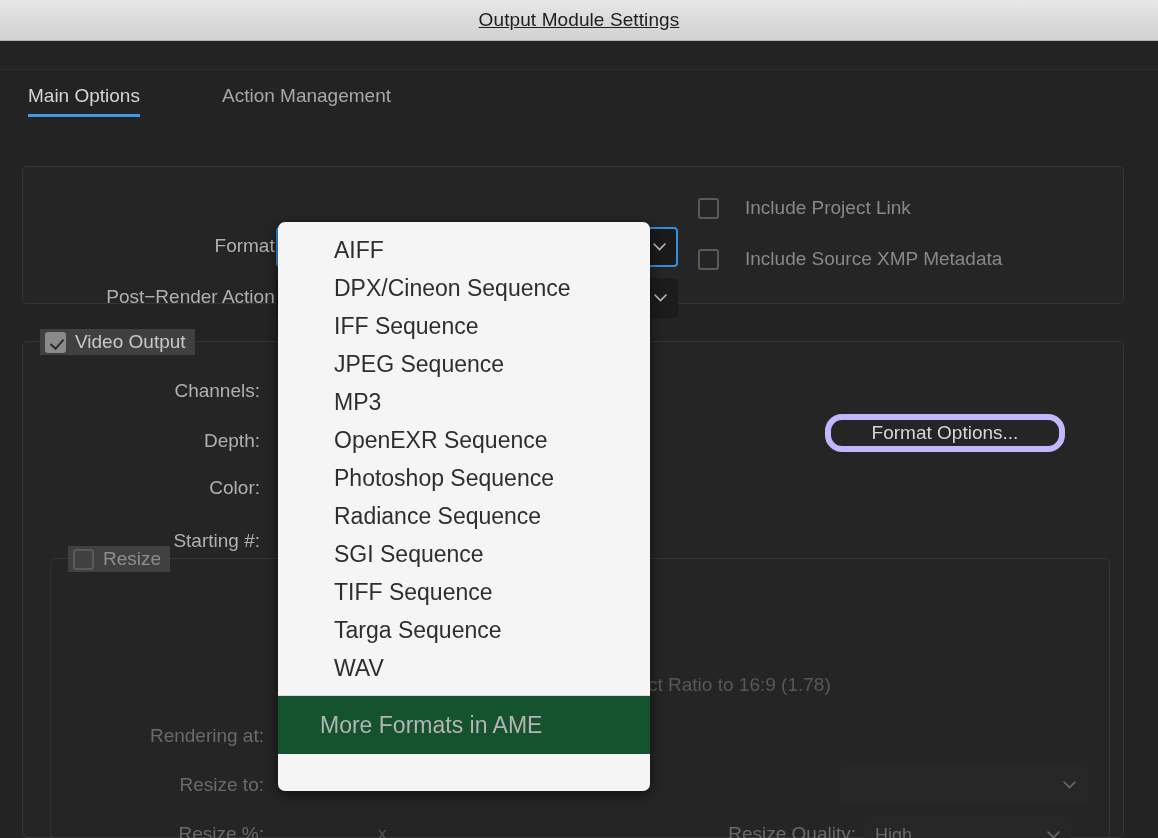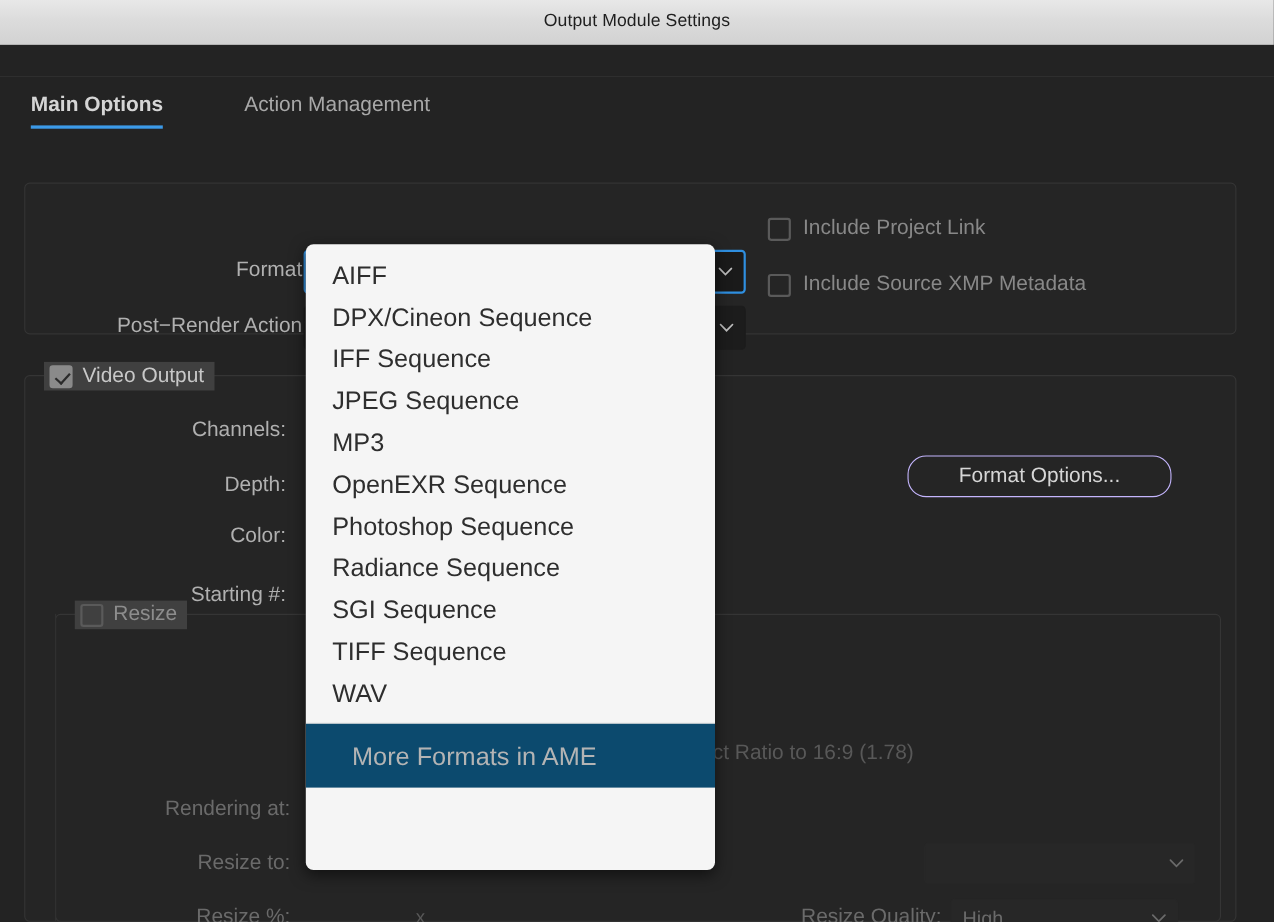--- a/index.html
+++ b/index.html
@@ -14,23 +14,24 @@
   
   .titlebar {
     position: absolute;
     left: 0; top: 0;
     width: 1158px; height: 41px;
     background: linear-gradient(to bottom, #e8e8e8 0%, #dcdcdc 45%, #d2d2d2 100%);
     border-bottom: 1px solid #b4b4b4;
     display: flex; align-items: center; justify-content: center;
   }
   .titlebar-text {
-    font-size: 16px;
+    font-size: 19px;
     color: #1e1e1e;
     letter-spacing: .1px;
+    text-decoration: underline;
   }
 
   
   .dialog-body {
     position: absolute;
     left: 0; top: 41px;
     width: 1158px; height: 797px;
     background: #232323;
   }
 
@@ -42,21 +43,21 @@
     padding-left: 28px;
   }
   .tab {
     position: absolute;
     top: 15px;
     font-size: 19px;
     color: #a8a8a8;
     padding-bottom: 10px;
     cursor: default;
   }
-  .tab.main { left: 28px; color: #d5d5d5; font-weight: bold; }
+  .tab.main { left: 28px; color: #d5d5d5; }
   .tab.main::after {
     content: "";
     position: absolute;
     left: 0; bottom: 0;
     width: 100%; height: 3px;
     background: #3c9ae8;
   }
   .tab.color { left: 222px; }
 
   
@@ -144,28 +145,28 @@
     position: absolute;
     font-size: 19px;
     color: #8b8b8b;
     white-space: nowrap;
   }
   .plainrow.dim { color: #585858; }
 
   
   .cbrow {
     position: absolute;
-    display: flex; align-items: center; gap: 11px;
+    display: flex; align-items: center; gap: 26px;
   }
   .cbrow .txt { font-size: 19px; color: #888; }
 
   
   .pillbtn {
     position: absolute;
-    border: 1px solid #c4b5fd;
+    border: 6px solid #c4b5fd;
     border-radius: 17px;
     background: transparent;
     color: #d6d6d6;
     font-size: 19px;
     font-family: "Liberation Sans", sans-serif;
     display: flex; align-items: center; justify-content: center;
     cursor: default;
   }
 
   
@@ -183,38 +184,38 @@
     background: #f5f5f5;
     border-radius: 7px;
     box-shadow: 0 4px 14px rgba(0,0,0,.55);
     overflow: hidden;
     z-index: 50;
   }
   .popup-list { padding-top: 9px; }
   .popup-item {
     height: 38px;
     line-height: 38px;
-    padding-left: 24px;
+    padding-left: 56px;
     font-size: 23px;
     color: #2e2e2e;
     white-space: nowrap;
     cursor: default;
   }
   .popup-sep {
     height: 1px;
     background: #dcdcdc;
     margin-top: 8px;
   }
   .popup-footer {
     height: 58px;
     line-height: 58px;
     padding-left: 42px;
     font-size: 23px;
     color: #b4b4b4;
-    background: #0c4a6e;
+    background: #14532d;
     white-space: nowrap;
   }
 </style>
 </head>
 <body>
 
 <div class="titlebar">
   <div class="titlebar-text">Output Module Settings</div>
 </div>
 
@@ -318,17 +319,18 @@
     <div class="popup-item">AIFF</div>
     <div class="popup-item">DPX/Cineon Sequence</div>
     <div class="popup-item">IFF Sequence</div>
     <div class="popup-item">JPEG Sequence</div>
     <div class="popup-item">MP3</div>
     <div class="popup-item">OpenEXR Sequence</div>
     <div class="popup-item">Photoshop Sequence</div>
     <div class="popup-item">Radiance Sequence</div>
     <div class="popup-item">SGI Sequence</div>
     <div class="popup-item">TIFF Sequence</div>
+    <div class="popup-item">Targa Sequence</div>
     <div class="popup-item">WAV</div>
   </div>
   <div class="popup-sep"></div>
   <div class="popup-footer">More Formats in AME</div>
 </div>
 
 </body></html>

